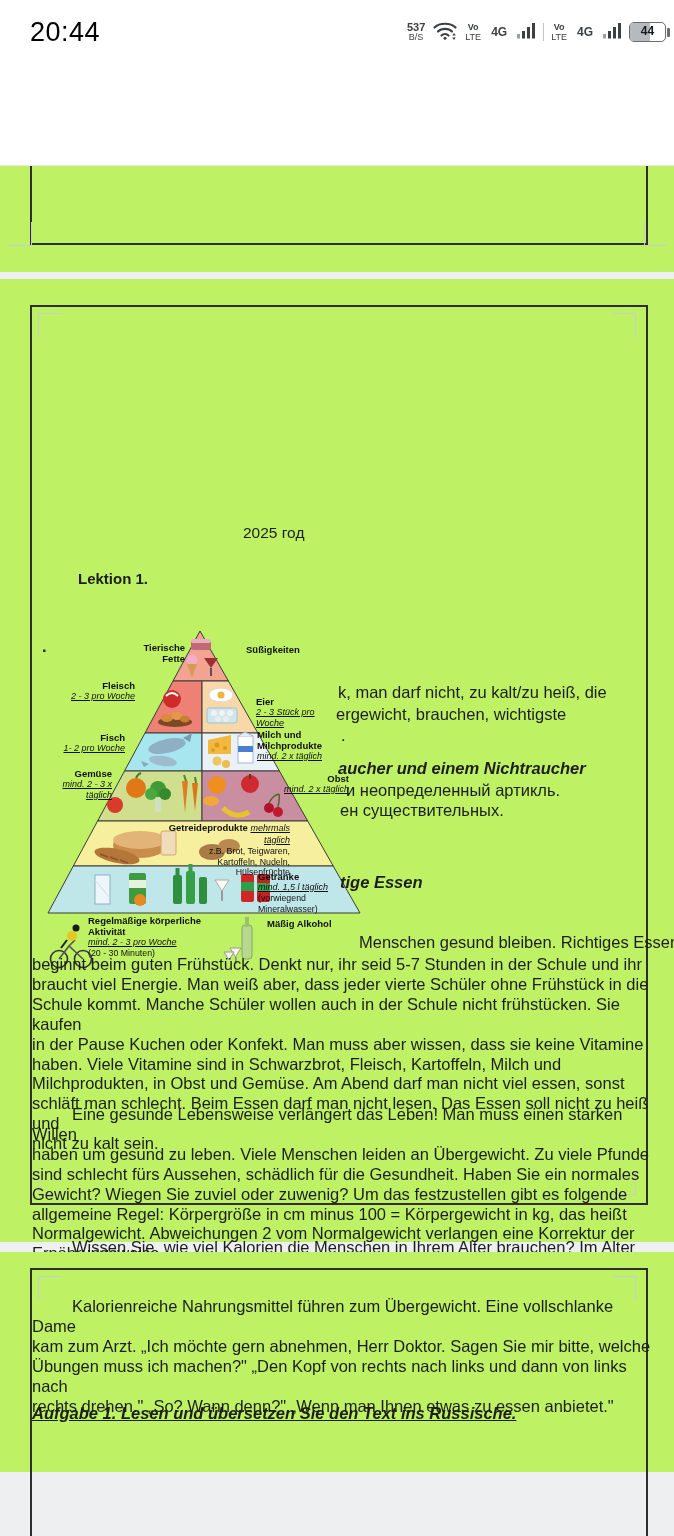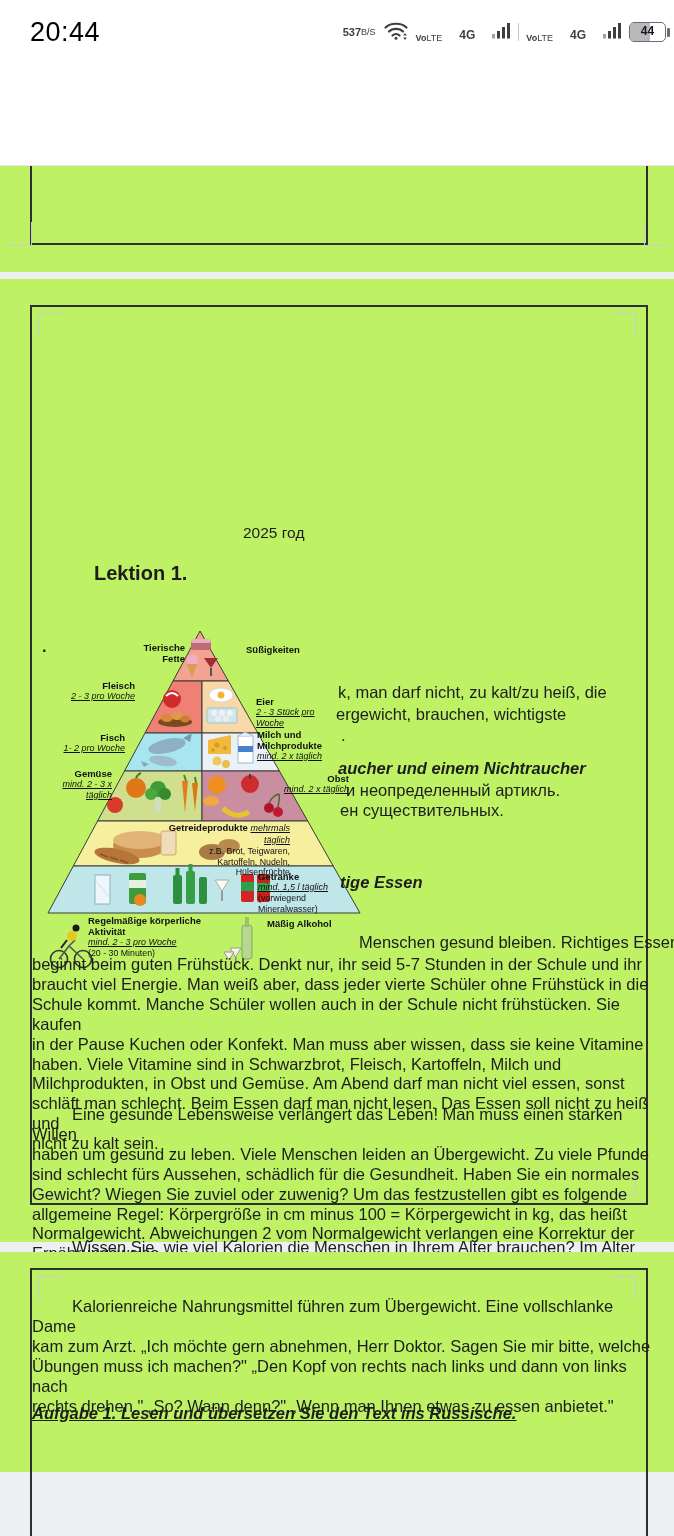--- a/index.html
+++ b/index.html
@@ -4,24 +4,24 @@
 <style>
   * { margin:0; padding:0; box-sizing:border-box; }
   html,body { width:674px; height:1536px; overflow:hidden; background:#fff;
               font-family:"Liberation Sans","DejaVu Sans",sans-serif; }
   .screen { position:relative; width:674px; height:1536px; background:#fff; }
 
   
   .statusbar { position:absolute; left:0; top:0; width:674px; height:64px; background:#fff; }
   .time { position:absolute; left:30px; top:17px; font-size:27px; color:#000000; letter-spacing:.5px; }
   .sb-right { position:absolute; right:8px; top:13px; height:38px; display:flex; align-items:center; gap:7px; color:#3c4043; }
-  .stack { display:flex; align-items:center; line-height:10px; }
+  .stack { display:flex; flex-direction:column; align-items:center; line-height:10px; }
   .stack .a { font-size:11px; font-weight:bold; }
   .stack .b { font-size:9px; }
-  .simgrp { display:flex; align-items:flex-end; gap:17px; }
+  .simgrp { display:flex; align-items:center; gap:10px; }
   .netG { font-size:12px; font-weight:bold; padding-bottom:1px; }
   .sb-div { width:1px; height:18px; background:#c2c6ca; }
   .battery { position:relative; width:37px; height:20px; border:1.6px solid #6a6e72; border-radius:5px; }
   .battery .fill { position:absolute; left:0; top:0; bottom:0; width:58%; background:#b6babd; border-radius:3px 0 0 3px; }
   .battery .pct { position:absolute; inset:0; text-align:center; font-size:12px; line-height:17px; color:#17181a; font-weight:bold; }
   .battery .nub { position:absolute; right:-5px; top:5px; width:3px; height:9px; background:#6a6e72; border-radius:1px; }
 
   
   .toolbar { position:absolute; left:0; top:64px; width:674px; height:102px; background:#fff; border-bottom:1px solid #e8e8e8; }
   .tbtn { position:absolute; top:100px; width:40px; height:40px; display:flex; align-items:center; justify-content:center; }
@@ -172,21 +172,21 @@
       <div class="frameline" style="left:30px; top:26px; width:618px; height:2px;"></div>
       <div class="frameline" style="left:30px; top:26px; width:2px; height:900px;"></div>
       <div class="frameline" style="left:646px; top:26px; width:2px; height:900px;"></div>
       <div class="frameline" style="left:30px; top:924px; width:618px; height:2px;"></div>
       <div class="cropmark" style="left:38px; top:34px; border-left:1.5px solid #c9cdd1; border-top:1.5px solid #c9cdd1;"></div>
       <div class="cropmark" style="left:612px; top:34px; border-right:1.5px solid #c9cdd1; border-top:1.5px solid #c9cdd1;"></div>
       <div class="cropmark" style="left:38px; top:892px; border-left:1.5px solid #c9cdd1; border-bottom:1.5px solid #c9cdd1;"></div>
       <div class="cropmark" style="left:612px; top:892px; border-right:1.5px solid #c9cdd1; border-bottom:1.5px solid #c9cdd1;"></div>
 
       <div class="docline" style="left:243px; top:245px; font-size:15.5px;">2025 год</div>
-      <div class="docline" style="left:78px; top:283px; font-size:20px; font-weight:bold;margin-left:16px;">Lektion 1.</div>
+      <div class="docline" style="left:78px; top:291px; font-size:15px; font-weight:bold;">Lektion 1.</div>
       <div class="docline" style="left:42px; top:358px; font-weight:bold;">.</div>
 
       <div class="pyr" style="top:349px;">
         <svg width="322" height="350" viewBox="0 0 322 350">
           <g stroke="#3a3a3a" stroke-width="1">
             <polygon points="155,3 128,53 183.4,53" fill="#f2a392"></polygon>
             <polygon points="128,53 100,105 157,105 157,53" fill="#ee8074"></polygon>
             <polygon points="157,53 183.4,53 212.8,105 157,105" fill="#f8d8a8"></polygon>
             <polygon points="100,105 79.5,143 157,143 157,105" fill="#a8e6ef"></polygon>
             <polygon points="157,105 212.8,105 234.4,143 157,143" fill="#eaf2f8"></polygon>

